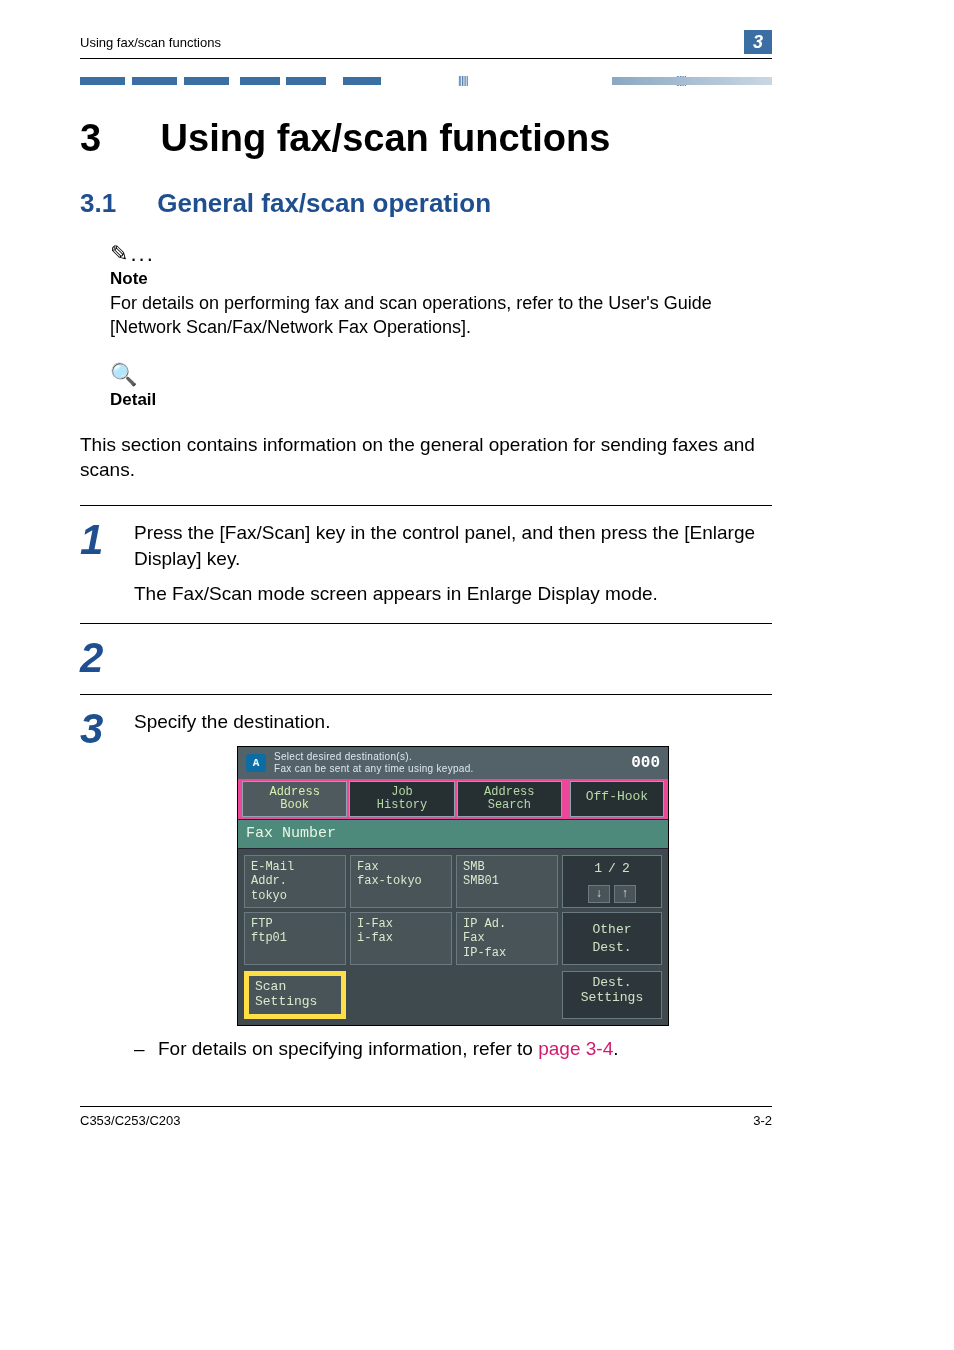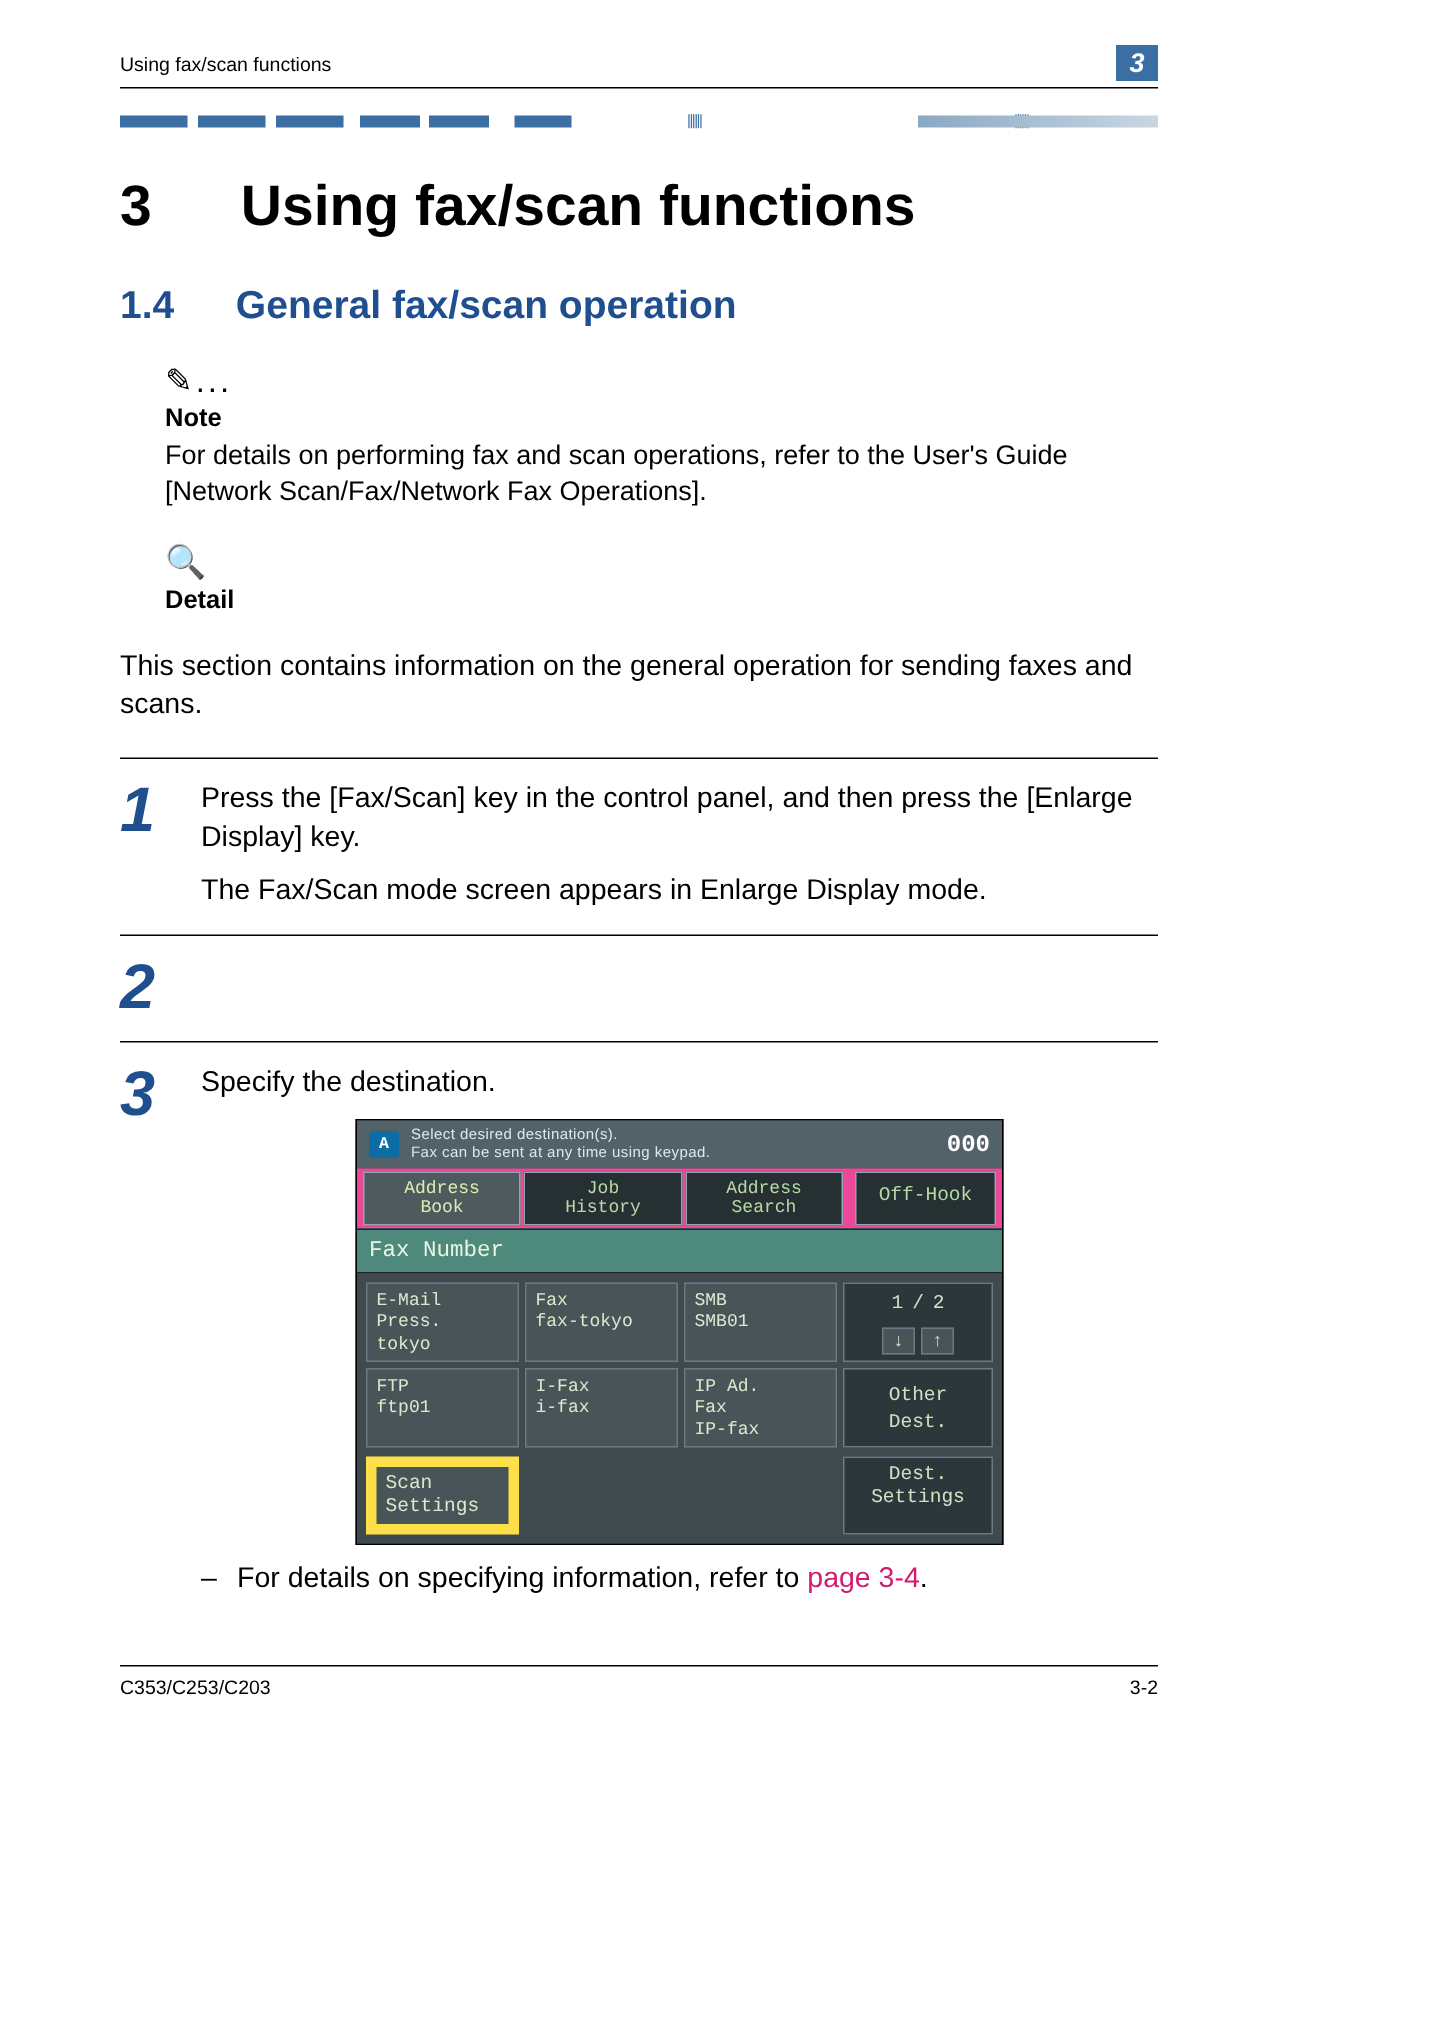--- a/index.html
+++ b/index.html
@@ -87,21 +87,21 @@
   .ui-cell .t2 { display: block; color: #d9eacd; }
   .ui-side { background: #2d373b; border: 1px solid #6b7a80; padding: 4px; color: #cfe3c4;
     display: flex; flex-direction: column; align-items: center; justify-content: space-between; font-size: 13px; }
   .ui-side .pager { display: flex; align-items: center; gap: 6px; }
   .ui-side .arrows { display: flex; gap: 4px; margin-top: 4px; }
   .ui-side .ar { width: 22px; height: 18px; background: #495459; border: 1px solid #6b7a80;
     display: flex; align-items: center; justify-content: center; font-size: 12px; color: #cfe3c4; }
   .ui-side.btm { justify-content: center; }
 
   .ui-btm { display: grid; grid-template-columns: 1fr 1fr 1fr 100px; gap: 4px; padding: 0 6px 6px 6px; background: #3f4a4f; }
-  .ui-btm .scan { background: #495459; border: 7px solid #fde047; padding: 4px 6px; font-size: 13px; color: #d9eacd; line-height: 1.15; }
+  .ui-btm .scan { background: #495459; border: 5px solid #fde047; padding: 4px 6px; font-size: 13px; color: #d9eacd; line-height: 1.15; }
   .ui-btm .blank { background: #3f4a4f; }
   .ui-btm .dest { background: #2d373b; border: 1px solid #6b7a80; padding: 4px 6px; font-size: 13px; color: #cfe3c4; text-align: center; line-height: 1.15; }
 
   
   .footer-rule { border: 0; border-top: 1px solid #000; margin-top: 28px; }
   .footer-row { display: flex; justify-content: space-between; font-size: 13px; margin-top: 6px; gap: 16px; }
 </style>
 </head>
 <body>
 
@@ -124,21 +124,21 @@
       <div class="hash h2">||||||</div>
     <div class="rightbar"></div>
   </div>
 
   <h1 class="ch">
     <span class="num">3</span>
     <span>Using fax/scan functions</span>
   </h1>
 
   <h2 class="sec">
-    <span class="num">1.4</span>
+    <span class="num">3.1</span>
     <span>General fax/scan operation</span>
   </h2>
 
   <div class="notegroup">
     <span class="note-icon">✎</span><span class="note-dots">...</span>
     <div class="note-head">Note</div>
     <div class="note-body">For details on performing fax and scan operations, refer to the User's Guide [Network Scan/Fax/Network Fax Operations].</div>
   </div>
 
   <div class="notegroup">
@@ -187,21 +187,21 @@
               <div class="ui-tab" style="white-space:pre-line;">Address
 Search</div>
               <div class="ui-offhook">Off-Hook</div>
             </div>
 
             <div class="ui-faxnum">Fax Number</div>
 
             <div class="ui-grid">
               <div class="ui-cell">
                 <span class="t1" style="white-space:pre-line;">E-Mail
-Press.</span>
+Addr.</span>
                 <span class="t2">tokyo</span>
               </div>
               <div class="ui-cell">
                 <span class="t1">Fax</span>
                 <span class="t2">fax-tokyo</span>
               </div>
               <div class="ui-cell">
                 <span class="t1">SMB</span>
                 <span class="t2">SMB01</span>
               </div>

